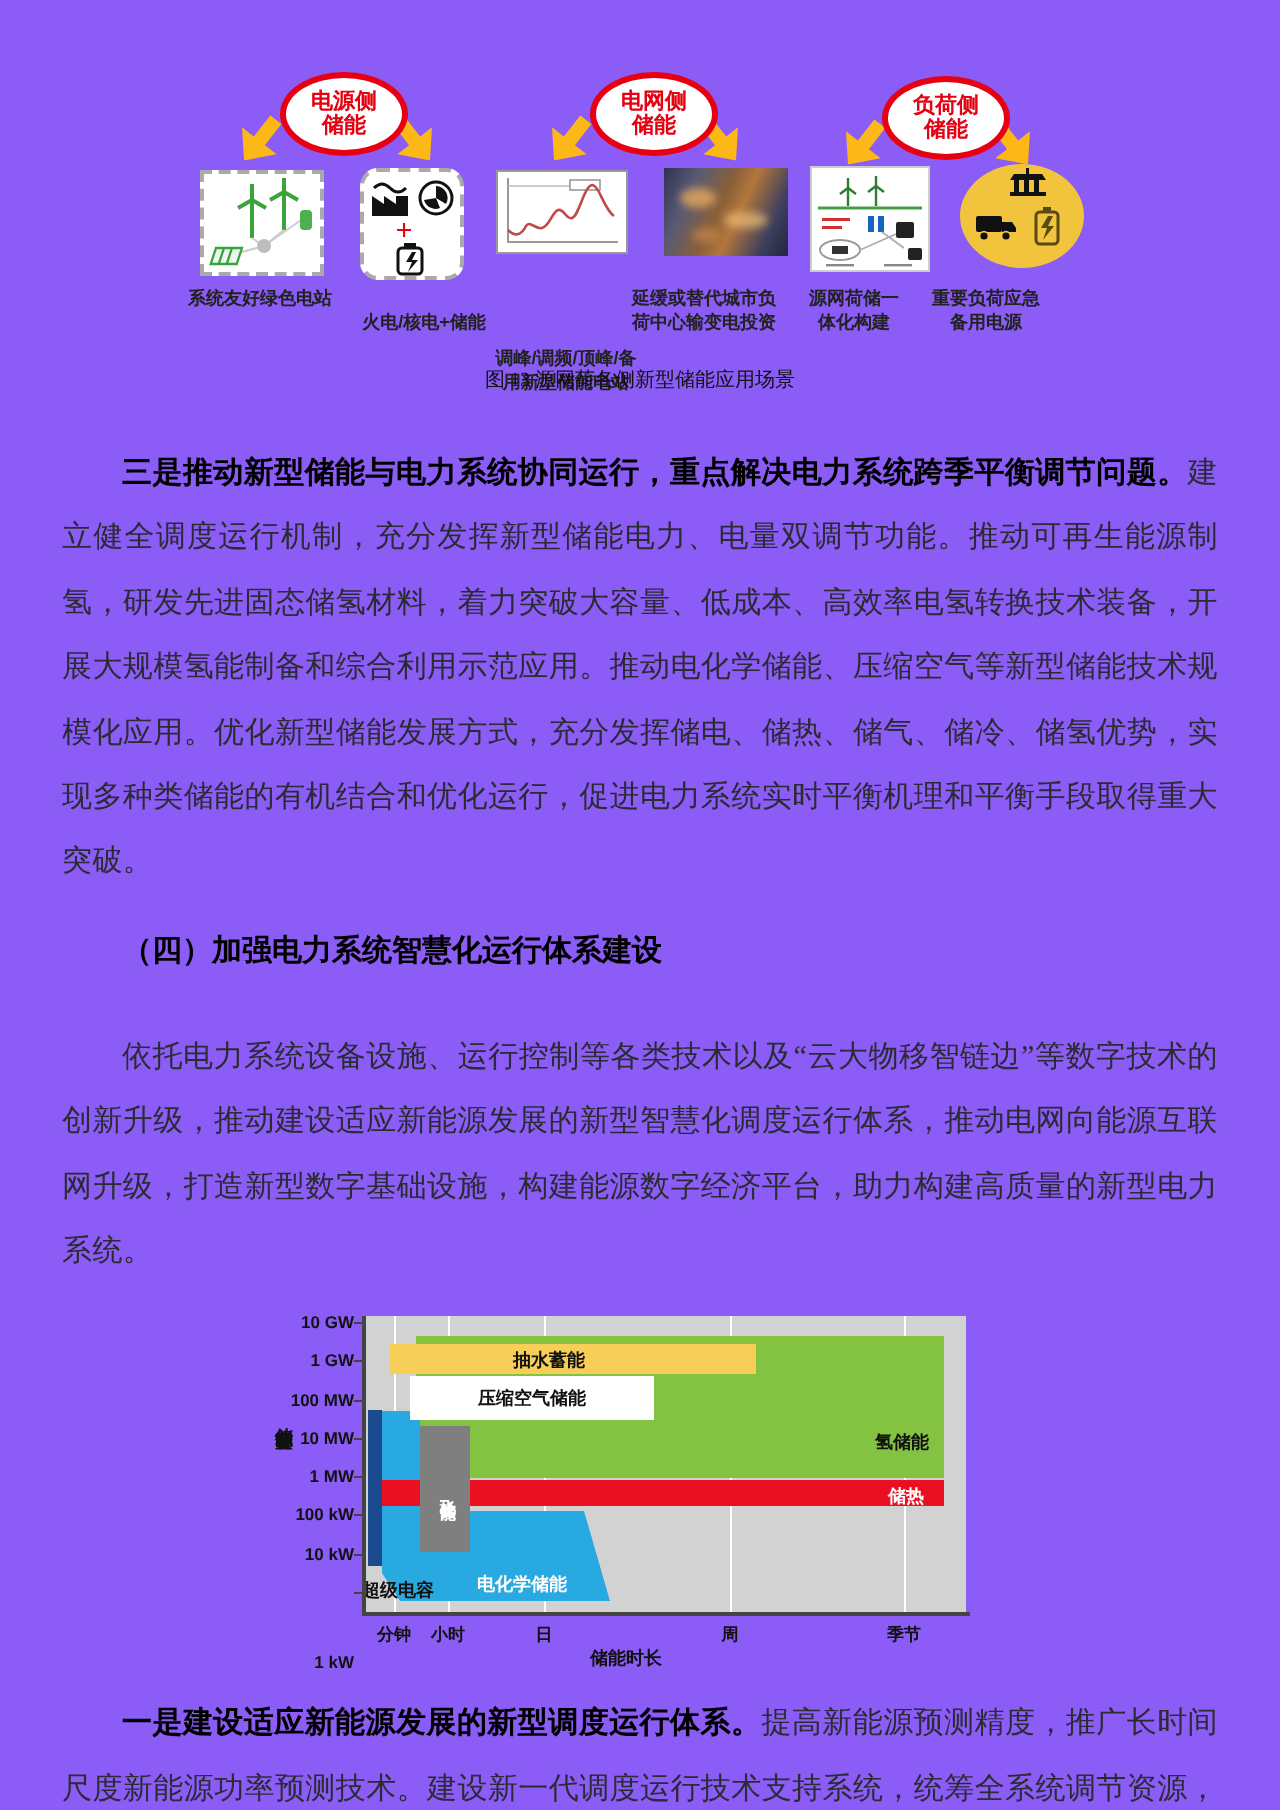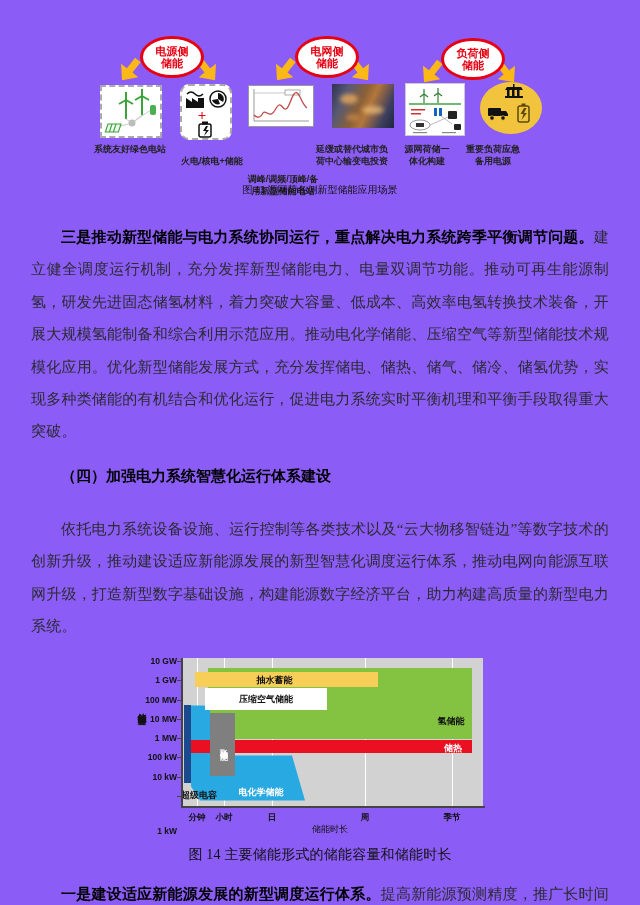--- a/index.html
+++ b/index.html
@@ -54,22 +54,22 @@
   #lb-hydrogen{left:240px;top:57px;width:60px;}
   #lb-thermal{left:250px;top:84px;width:44px;color:#fff;}
   #lb-battery{left:38px;top:128px;width:84px;color:#fff;}
   #lb-super{left:0px;top:131px;width:46px;text-align:left;}
   #axis-y{left:46px;top:4px;width:2px;height:150px;background:#444;}
   #axis-x{left:46px;top:152px;width:304px;height:2px;background:#444;}
   .ytick{position:absolute;left:0;width:42px;text-align:right;font-size:8.5px;font-weight:700;color:#111;}
   .ymark{position:absolute;left:42px;width:4px;height:1px;background:#444;}
   .xtick{position:absolute;width:34px;margin-left:-17px;text-align:center;top:158px;
          font-size:8.5px;font-weight:700;color:#111;}
-  #xlabel{position:absolute;left:160px;top:169px;width:70px;text-align:center;
-          font-size:9px;font-weight:400;color:#111;}
+  #xlabel{position:absolute;left:160px;top:169px;width:70px;text-align:left;
+          font-size:9px;font-weight:700;color:#111;}
   #ylabel{position:absolute;left:0px;top:52px;writing-mode:vertical-rl;
           font-size:9px;font-weight:700;color:#111;letter-spacing:1px;}
 </style>
 </head>
 <body>
 
 <div id="page">
 
   <div id="fig13">
 
@@ -272,17 +272,16 @@
       <div class="abs" id="axis-x"></div>
 
       <div class="xtick" style="left:62px;">分钟</div>
       <div class="xtick" style="left:89px;">小时</div>
       <div class="xtick" style="left:137px;">日</div>
       <div class="xtick" style="left:230px;">周</div>
       <div class="xtick" style="left:317px;">季节</div>
       <div id="xlabel">储能时长</div>
     </div>
 
-    <p class="para" id="fig14-caption">图 14 主要储能形式的储能容量和储能时长</p>
 
     <p class="para" id="p3"><span class="lead">一是建设适应新能源发展的新型调度运行体系。</span><span>提高新能源预测精度，推广长时间尺度新能源功率预测技术。建设新一代调度运行技术支持系统，统筹全系统调节资源，依托大电网资源配置能力和各地</span></p>
   </div>
 </div>
 
 </body></html>

